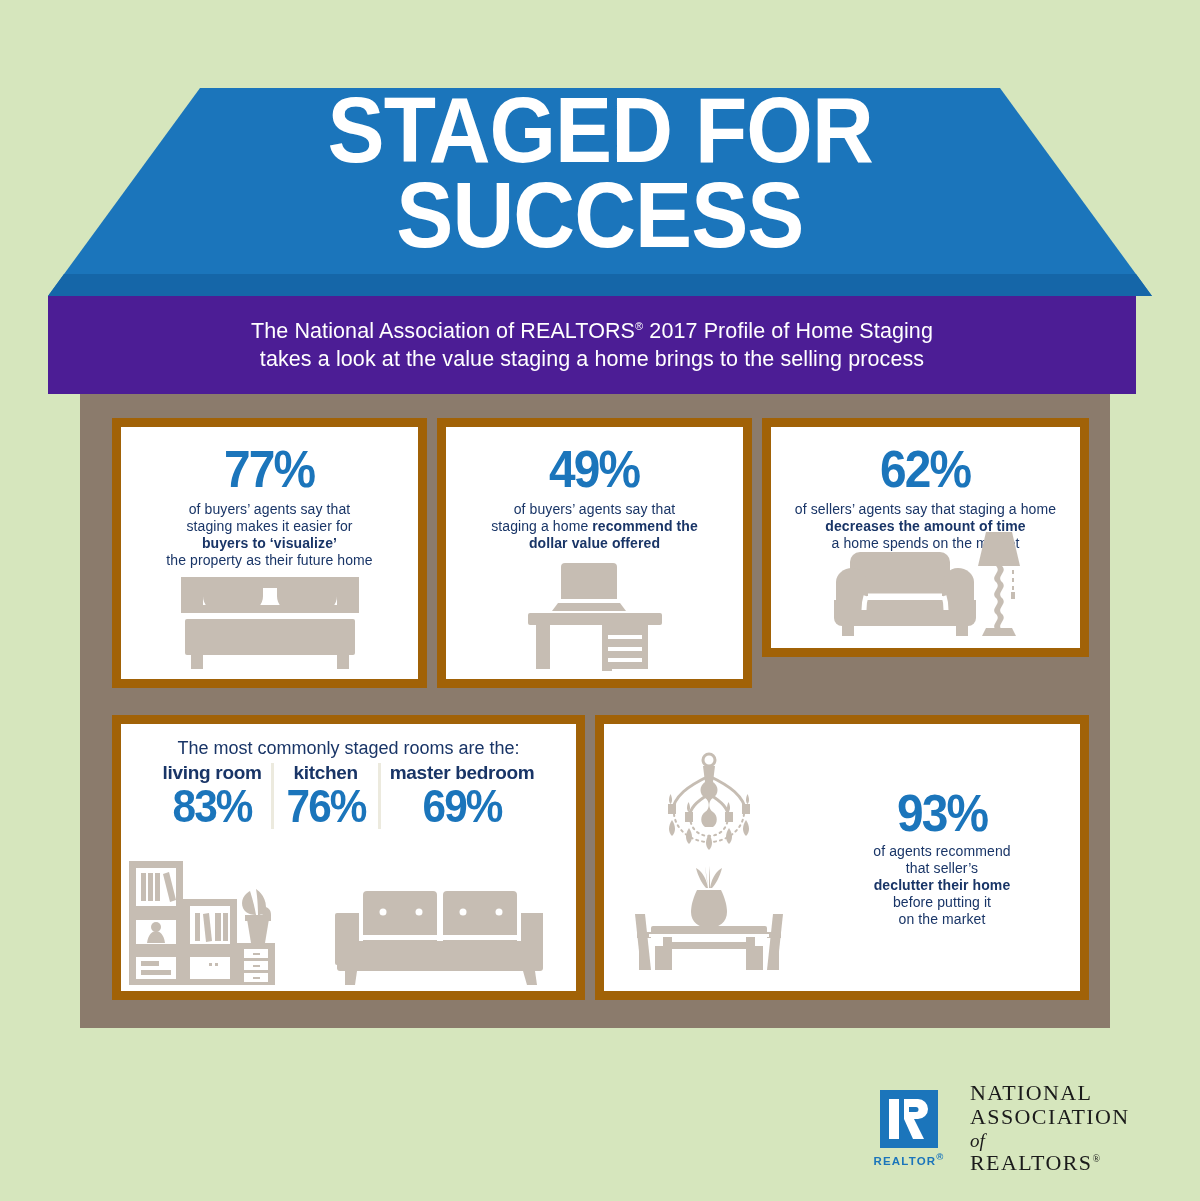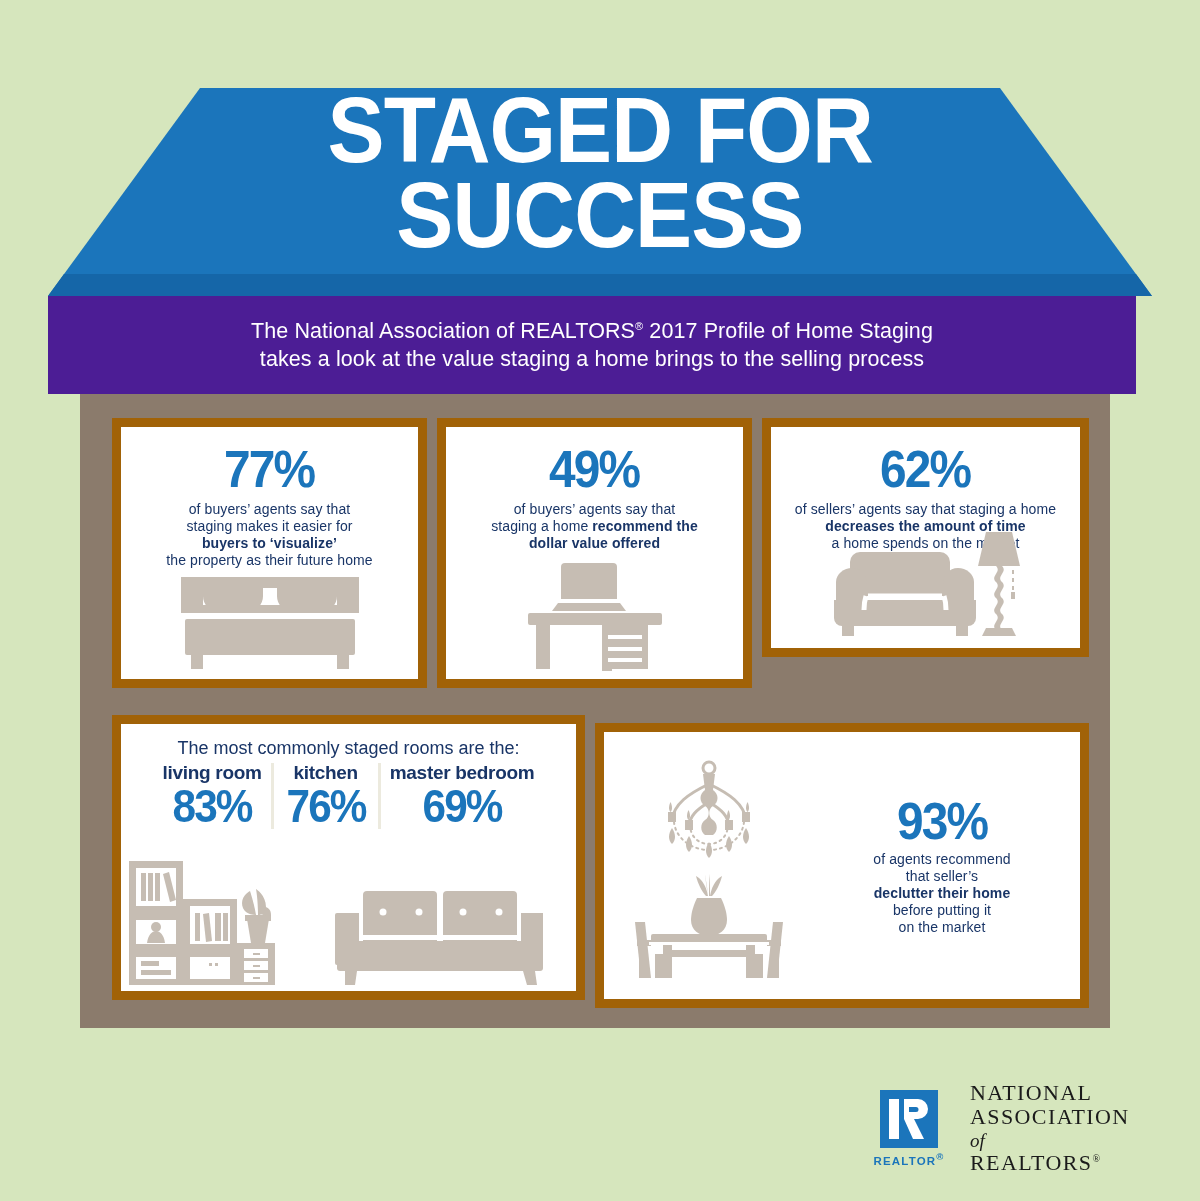--- a/index.html
+++ b/index.html
@@ -85,21 +85,21 @@
   #card2{left:437px;top:418px;width:315px;height:270px;}
   #card3{left:762px;top:418px;width:327px;height:239px;}
 
   #card1 .pct,#card2 .pct{margin-top:16px;}
   #card3 .pct{margin-top:16px;}
   #card1 .blurb,#card2 .blurb{margin-top:6px;width:270px;}
   #card3 .blurb{margin-top:6px;width:312px;}
 
   
   #card4{left:112px;top:715px;width:473px;height:285px;}
-  #card5{left:595px;top:715px;width:494px;height:285px;margin-top:8px;}
+  #card5{left:595px;top:715px;width:494px;height:285px;}
 
   .rooms-title{
     color:#193567;font-size:18px;margin-top:14px;text-align:center;
   }
   .rooms-row{
     display:flex;align-items:flex-end;justify-content:center;
     margin-top:4px;width:100%;
   }
   .room{
     display:flex;flex-direction:column;align-items:center;

